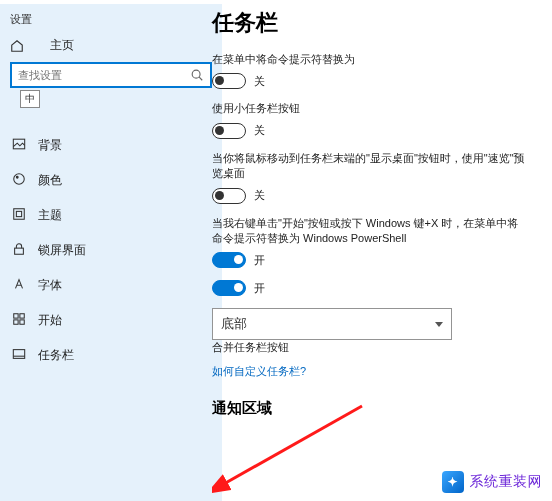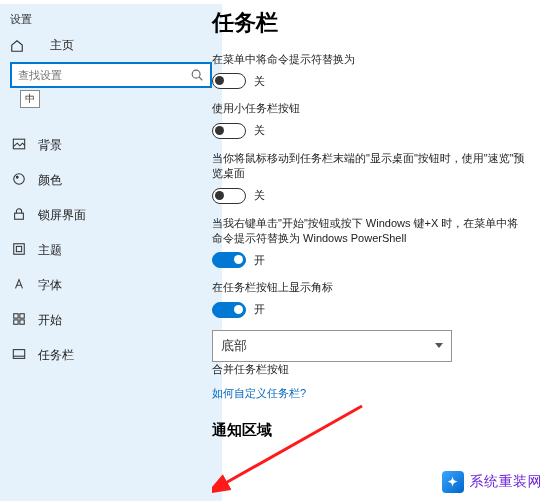--- a/index.html
+++ b/index.html
@@ -81,34 +81,34 @@
           <svg viewBox="0 0 16 16" width="14" height="14" stroke="#333" fill="none" stroke-width="1.2">
             <circle cx="8" cy="8" r="6"></circle>
             <circle cx="6" cy="6" r="1" fill="#333"></circle>
           </svg>
         </span>
       <span>颜色</span>
     </div>
     <div class="nav-item">
       <span class="nicon">
           <svg viewBox="0 0 16 16" width="14" height="14" stroke="#333" fill="none" stroke-width="1.2">
+            <rect x="2" y="2" width="12" height="12"></rect>
+            <rect x="5" y="5" width="6" height="6"></rect>
+          </svg>
+        </span>
+      <span>主题</span>
+    </div>
+    <div class="nav-item">
+      <span class="nicon">
+          <svg viewBox="0 0 16 16" width="14" height="14" stroke="#333" fill="none" stroke-width="1.2">
             <rect x="3" y="7" width="10" height="7"></rect>
             <path d="M5 7 V5 a3 3 0 0 1 6 0 V7"></path>
           </svg>
         </span>
       <span>锁屏界面</span>
-    </div>
-    <div class="nav-item">
-      <span class="nicon">
-          <svg viewBox="0 0 16 16" width="14" height="14" stroke="#333" fill="none" stroke-width="1.2">
-            <rect x="2" y="2" width="12" height="12"></rect>
-            <rect x="5" y="5" width="6" height="6"></rect>
-          </svg>
-        </span>
-      <span>主题</span>
     </div>
     <div class="nav-item">
       <span class="nicon">
           <svg viewBox="0 0 16 16" width="14" height="14" stroke="#333" fill="none" stroke-width="1.2">
             <path d="M4 13 L8 3 L12 13 M5.5 9.5 H10.5"></path>
           </svg>
         </span>
       <span>字体</span>
     </div>
     <div class="nav-item">
@@ -171,21 +171,20 @@
     <div class="slabel">当我右键单击"开始"按钮或按下 Windows 键+X 时，在菜单中将命令提示符替换为 Windows PowerShell</div>
     <div class="toggle-row">
       <div class="toggle on">
           <div class="knob"></div>
         </div>
       <span class="toggle-text">开</span>
     </div>
   </div>
 
   <div class="setting">
-    <div class="slabel">在任务栏按钮上显示角标</div>
     <div class="toggle-row">
       <div class="toggle on">
           <div class="knob"></div>
         </div>
       <span class="toggle-text">开</span>
     </div>
   </div>
 
   <div class="dropdown">
     <span>底部</span>

